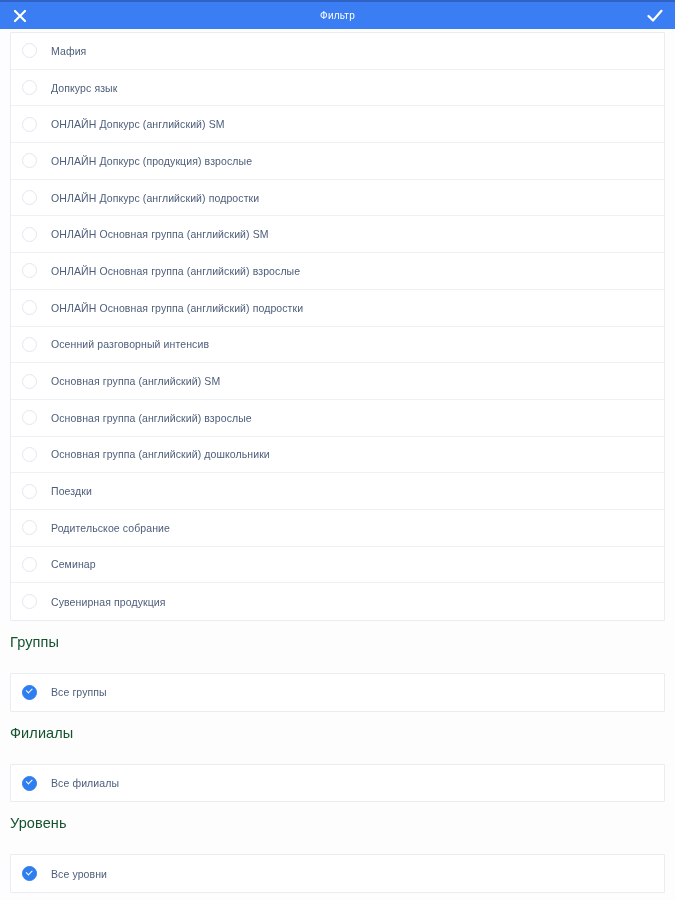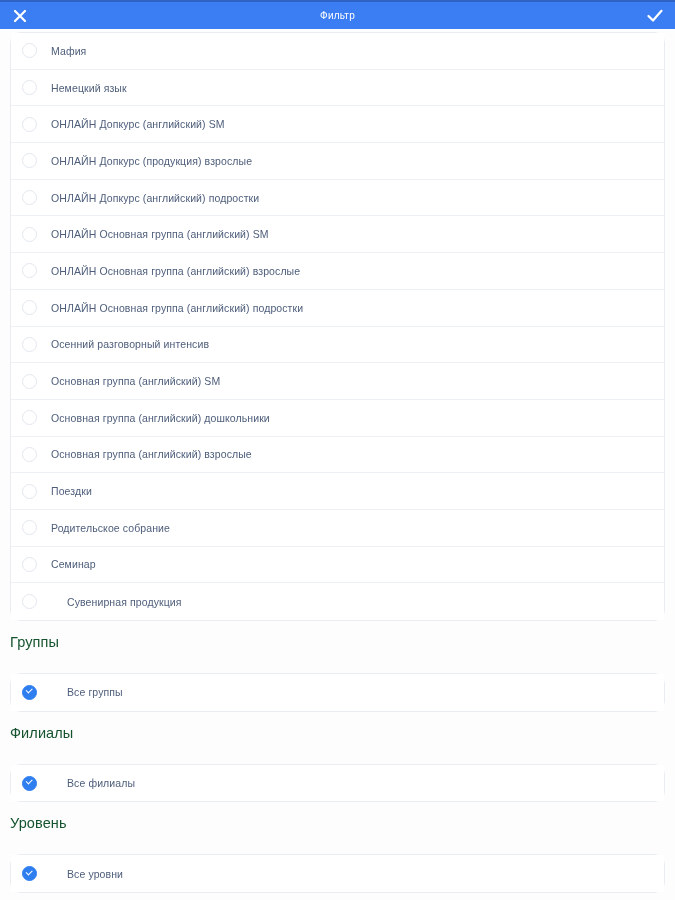--- a/index.html
+++ b/index.html
@@ -66,35 +66,35 @@
     height: 871px;
     overflow: hidden;
     padding-bottom: 6px;
   }
 
   
   .card {
     margin: 3px 10px 0 10px;
     background: #ffffff;
     border: 1px solid #e9ecf1;
-    border-radius: 11px;
+    border-radius: 1px;
   }
 
   .card.tight { margin-top: 16px; }
 
   .row {
     display: flex;
     align-items: center;
     height: 36.7px;
     padding-left: 11px;
     border-bottom: 1px solid #edf0f4;
     cursor: pointer;
     background: #ffffff;
   }
-  .row:last-child { border-bottom: none; gap: 16px; }
+  .row:last-child { border-bottom: none; }
 
   .row-label {
     font-size: 10.5px;
     color: #4d5d7a;
     letter-spacing: .1px;
     white-space: nowrap;
   }
 
   
   .ctrl {
@@ -164,21 +164,21 @@
   </div>
 
   <div class="content" id="content">
       <div class="card">
         <div class="row">
           <span class="ctrl off"></span>
           <span class="row-label">Мафия</span>
         </div>
         <div class="row">
           <span class="ctrl off"></span>
-          <span class="row-label">Немецкий язык</span>
+          <span class="row-label">Допкурс язык</span>
         </div>
         <div class="row">
           <span class="ctrl off"></span>
           <span class="row-label">ОНЛАЙН Допкурс (английский) SM</span>
         </div>
         <div class="row">
           <span class="ctrl off"></span>
           <span class="row-label">ОНЛАЙН Допкурс (продукция) взрослые</span>
         </div>
         <div class="row">
@@ -200,25 +200,25 @@
         <div class="row">
           <span class="ctrl off"></span>
           <span class="row-label">Осенний разговорный интенсив</span>
         </div>
         <div class="row">
           <span class="ctrl off"></span>
           <span class="row-label">Основная группа (английский) SM</span>
         </div>
         <div class="row">
           <span class="ctrl off"></span>
+          <span class="row-label">Основная группа (английский) взрослые</span>
+        </div>
+        <div class="row">
+          <span class="ctrl off"></span>
           <span class="row-label">Основная группа (английский) дошкольники</span>
-        </div>
-        <div class="row">
-          <span class="ctrl off"></span>
-          <span class="row-label">Основная группа (английский) взрослые</span>
         </div>
         <div class="row">
           <span class="ctrl off"></span>
           <span class="row-label">Поездки</span>
         </div>
         <div class="row">
           <span class="ctrl off"></span>
           <span class="row-label">Родительское собрание</span>
         </div>
         <div class="row">

